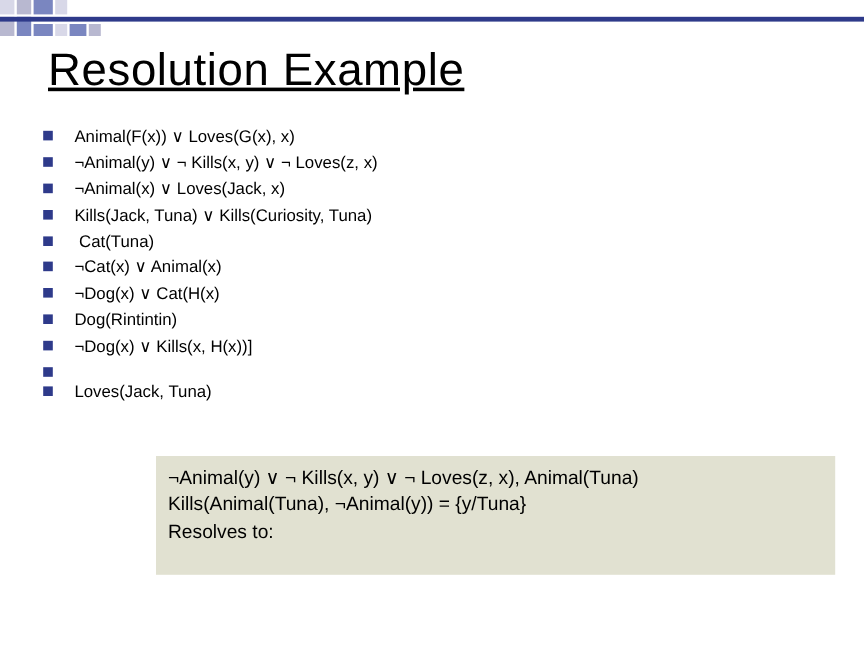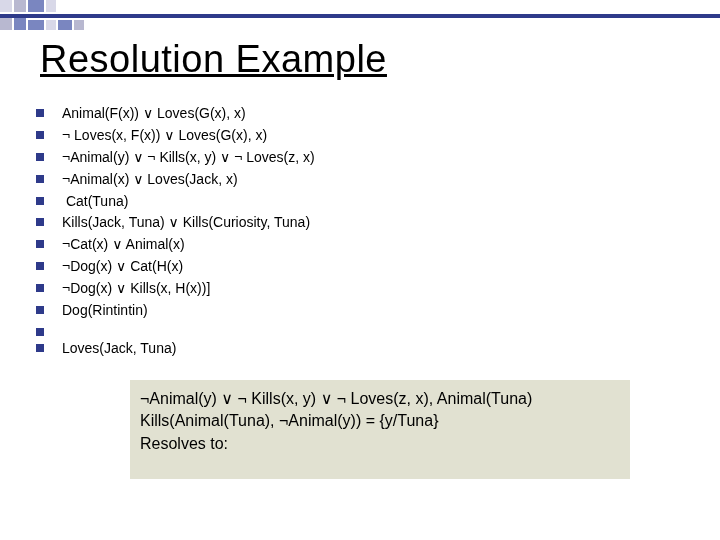--- a/index.html
+++ b/index.html
@@ -62,21 +62,21 @@
   }
   .clause-text {
     font-size: 14px;
     color: #000;
     white-space: pre;
   }
   .highlight-box {
     position: absolute;
     left: 130px;
     top: 380px;
-    width: 500px;
+    width: 566px;
     background: #e1e1d1;
     padding: 8px 10px 10px 10px;
   }
   .highlight-line {
     font-size: 16px;
     color: #000;
     line-height: 1.4;
     white-space: pre;
   }
   .highlight-gap {
@@ -102,53 +102,49 @@
 
 <h1 class="title">Resolution Example</h1>
 
 <div class="clauses" id="clause-list">
     <div class="clause-row">
       <div class="bullet"></div>
       <div class="clause-text">Animal(F(x)) ∨ Loves(G(x), x)</div>
     </div>
     <div class="clause-row">
       <div class="bullet"></div>
-      <div class="clause-text">¬ Loves(x, F(x)) ∨ Loves(G(x), x)</div>
-    </div>
-    <div class="clause-row">
-      <div class="bullet"></div>
       <div class="clause-text">¬Animal(y) ∨ ¬ Kills(x, y) ∨ ¬ Loves(z, x)</div>
     </div>
     <div class="clause-row">
       <div class="bullet"></div>
       <div class="clause-text">¬Animal(x) ∨ Loves(Jack, x)</div>
     </div>
     <div class="clause-row">
       <div class="bullet"></div>
-      <div class="clause-text"> Cat(Tuna)</div>
+      <div class="clause-text">Kills(Jack, Tuna) ∨ Kills(Curiosity, Tuna)</div>
     </div>
     <div class="clause-row">
       <div class="bullet"></div>
-      <div class="clause-text">Kills(Jack, Tuna) ∨ Kills(Curiosity, Tuna)</div>
+      <div class="clause-text"> Cat(Tuna)</div>
     </div>
     <div class="clause-row">
       <div class="bullet"></div>
       <div class="clause-text">¬Cat(x) ∨ Animal(x)</div>
     </div>
     <div class="clause-row">
       <div class="bullet"></div>
       <div class="clause-text">¬Dog(x) ∨ Cat(H(x)</div>
     </div>
     <div class="clause-row">
       <div class="bullet"></div>
-      <div class="clause-text">¬Dog(x) ∨ Kills(x, H(x))]</div>
+      <div class="clause-text">Dog(Rintintin)</div>
     </div>
     <div class="clause-row">
       <div class="bullet"></div>
-      <div class="clause-text">Dog(Rintintin)</div>
+      <div class="clause-text">¬Dog(x) ∨ Kills(x, H(x))]</div>
     </div>
     <div class="clause-row">
       <div class="bullet"></div>
     </div>
     <div class="clause-row">
       <div class="bullet"></div>
       <div class="clause-text">Loves(Jack, Tuna)</div>
     </div>
   </div>
 

